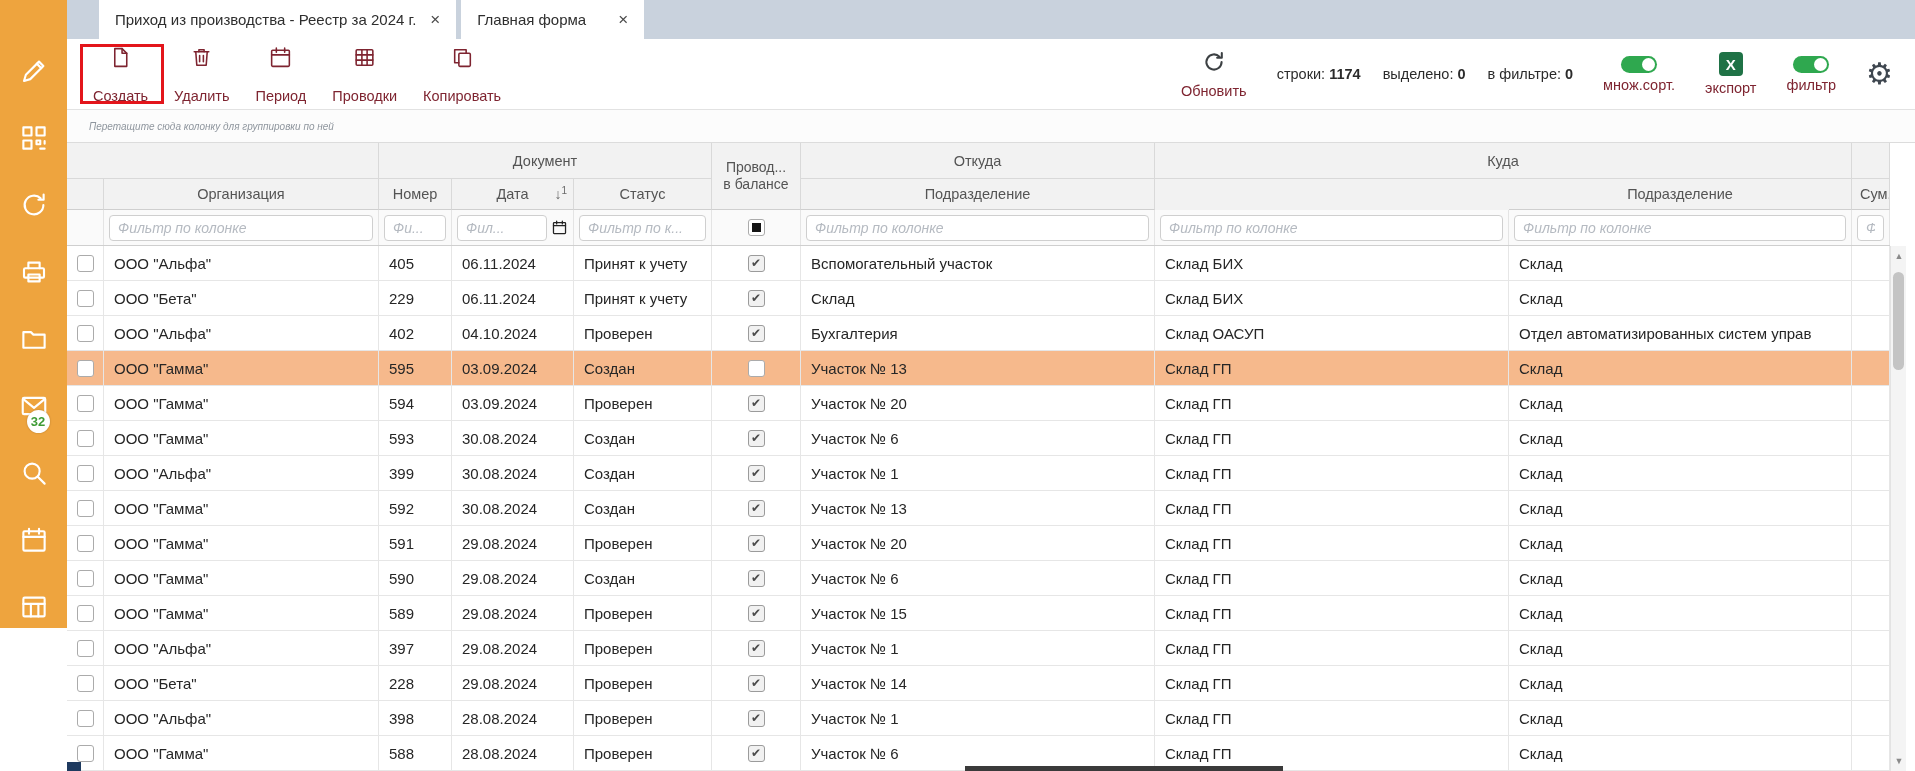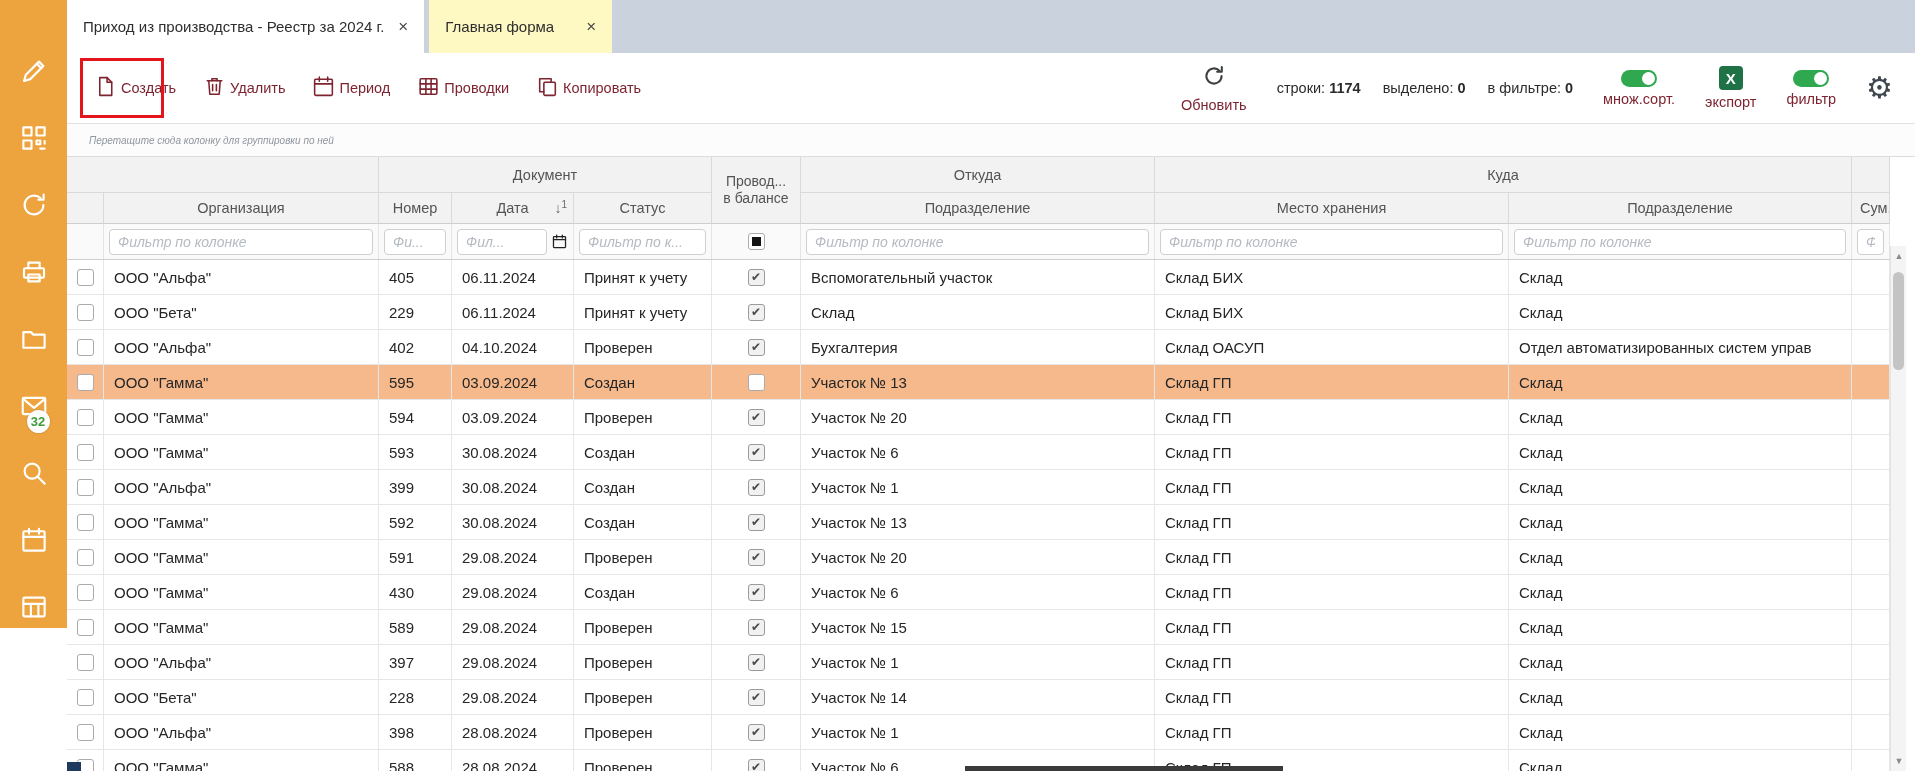--- a/index.html
+++ b/index.html
@@ -12,30 +12,30 @@
   .side-ic { width:30px; height:30px; position:relative; cursor:pointer; flex:0 0 auto; }
   .side-ic svg { width:30px; height:30px; stroke:#fff; fill:none; stroke-width:1.7; stroke-linecap:round; stroke-linejoin:round; }
   .badge { position:absolute; left:8px; top:19px; width:23px; height:23px; border-radius:50%;
            background:#fff; color:#3E9B35; font-size:13px; font-weight:bold;
            display:flex; align-items:center; justify-content:center; box-shadow:0 0 2px rgba(0,0,0,.25); }
 
   
   .main { position:absolute; left:67px; top:0; width:1848px; height:771px; display:flex; flex-direction:column; }
 
   
-  .tabbar { height:53px; background:#C9D2DD; display:flex; align-items:stretch; gap:5px; flex:0 0 auto; }
+  .tabbar { height:39px; background:#C9D2DD; display:flex; align-items:stretch; gap:5px; flex:0 0 auto;padding-left:32px; }
   .tab { display:flex; align-items:center; padding:0 16px; gap:14px; font-size:15px; color:#2E2E2E; cursor:pointer; white-space:nowrap; }
   .tab.active { background:#fff; }
-  .tab.inactive { background:#fef9c3;gap:32px; }
+  .tab.inactive { background:#ffffff;gap:32px; }
   .tab .close { color:#4a4a4a; font-size:17px; line-height:1; cursor:pointer; }
 
   
   .toolbar { height:71px; background:#fff; border-bottom:1px solid #E2E2E2; display:flex; align-items:center;
              padding:0 22px 0 26px; position:relative; flex:0 0 auto; }
-  .tbtn { display:flex; flex-direction:row; align-items:center; gap:3px; cursor:pointer; margin-right:26px; }
+  .tbtn { display:flex; flex-direction:column; align-items:center; gap:14px; cursor:pointer; margin-right:26px; }
   .tbtn svg { width:25px; height:25px; stroke:#7E2430; fill:none; stroke-width:1.5; stroke-linecap:round; stroke-linejoin:round; }
   .tbtn .lbl, .rstack .lbl { font-size:14.5px; color:#7E2430; white-space:nowrap; }
   .annotation { position:absolute; left:13px; top:5px; width:84px; height:60px; border:3px solid #E3151B; pointer-events:none; z-index:9; }
 
   .tright { margin-left:auto; display:flex; align-items:center; gap:30px; }
   .rstack { display:flex; flex-direction:column; align-items:center; gap:4px; cursor:pointer; }
   .rstack svg.refresh { width:26px; height:26px; stroke:#3C4043; fill:none; stroke-width:1.9; stroke-linecap:round; stroke-linejoin:round; }
   .stats { display:flex; gap:22px; font-size:14.5px; color:#2B2B2B; white-space:nowrap; }
   .stats b { font-weight:bold; }
   .toggle { width:36px; height:17px; border-radius:9px; background:#2FA84F; position:relative; }
@@ -301,21 +301,20 @@
       <span class="sortwrap">
         <span>Дата</span>
         <span class="sortbadge">
           <span class="arr">↓</span>
           <span class="n">1</span>
         </span>
       </span>
     </div>
     <div class="hc hr2" style="grid-column:5; grid-row:2;">Статус</div>
     <div class="hc hr2" style="grid-column:7; grid-row:2;">Подразделение</div>
-    <div class="hc hr2" style="grid-column:8; grid-row:2;">Место хранения</div>
     <div class="hc hr2" style="grid-column:9; grid-row:2;">Подразделение</div>
     <div class="hc hr2 h-sum" style="grid-column:10; grid-row:2;">Сум...</div>
   </div>
 
   <div class="frow">
     <div class="fc fcenter"></div>
     <div class="fc">
       <input placeholder="Фильтр по колонке" style="">
     </div>
     <div class="fc">
@@ -493,21 +492,21 @@
         <div class="td">Участок № 20</div>
         <div class="td">Склад ГП</div>
         <div class="td">Склад</div>
         <div class="td"></div>
       </div>
       <div class="trow">
         <div class="td center">
           <div class="cb"></div>
         </div>
         <div class="td">ООО "Гамма"</div>
-        <div class="td">430</div>
+        <div class="td">590</div>
         <div class="td">29.08.2024</div>
         <div class="td">Создан</div>
         <div class="td center">
           <div class="cb checked"></div>
         </div>
         <div class="td">Участок № 6</div>
         <div class="td">Склад ГП</div>
         <div class="td">Склад</div>
         <div class="td"></div>
       </div>

